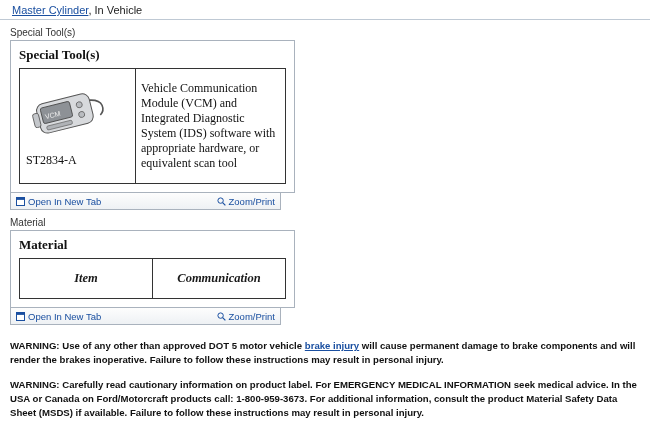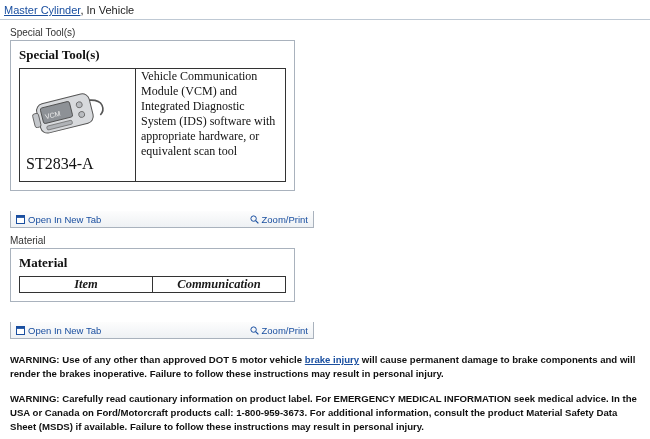--- a/index.html
+++ b/index.html
@@ -16,21 +16,21 @@
     overflow: hidden;
   }
   .page {
     position: relative;
     width: 650px;
     height: 439px;
     box-sizing: border-box;
   }
   
   .breadcrumb {
-    padding: 4px 0 3px 4px;
+    padding: 4px 0 3px 12px;
     font-size: 11px;
     color: #222;
     border-bottom: 1px solid #bfc9d4;
     background: #ffffff;
   }
   .breadcrumb a {
     color: #1a4fa0;
     text-decoration: underline;
     cursor: pointer;
   }
@@ -66,36 +66,36 @@
   }
   table.inner {
     border-collapse: collapse;
     margin: 0 8px 8px 8px;
     width: calc(100% - 16px);
     table-layout: fixed;
   }
   table.inner td, table.inner th {
     border: 1px solid #333;
     vertical-align: top;
-    padding: 0 5px;
+    padding: 12px 5px;
     font-family: "Liberation Serif", serif;
   }
   
   .tool-img-cell {
     width: 105px;
     height: 104px;
     position: relative;
     padding: 4px 5px 4px 5px !important;
   }
   .tool-label {
     position: absolute;
     left: 6px;
-    bottom: 8px;
+    bottom: 15px;
     font-family: "Liberation Serif", serif;
-    font-size: 16px;
+    font-size: 12px;
     color: #111;
   }
   .tool-desc-cell {
     font-size: 12px;
     line-height: 1.25;
     color: #111;
   }
   
   .vcm {
     position: absolute;
@@ -117,33 +117,32 @@
     line-height: 1.25;
     width: 145px;
   }
   td.spec {
     font-size: 12px;
     text-align: center;
     white-space: nowrap;
   }
   
   .actionbar {
-    width: 304px;
+    width: 271px;
     margin-left: 10px;
     border: 1px solid #a9b2bd;
     border-top: none;
     box-sizing: border-box;
     height: 17px;
     background: linear-gradient(to bottom, #fdfdfd, #eef1f4);
     display: flex;
     align-items: center;
     justify-content: space-between;
     padding: 0 5px;
     font-size: 9.5px;
-    margin-top: 20px;
   }
   .act {
     display: flex;
     align-items: center;
     gap: 3px;
     color: #1a4fa0;
     cursor: pointer;
   }
   .act .lbl {
     text-decoration: none;

